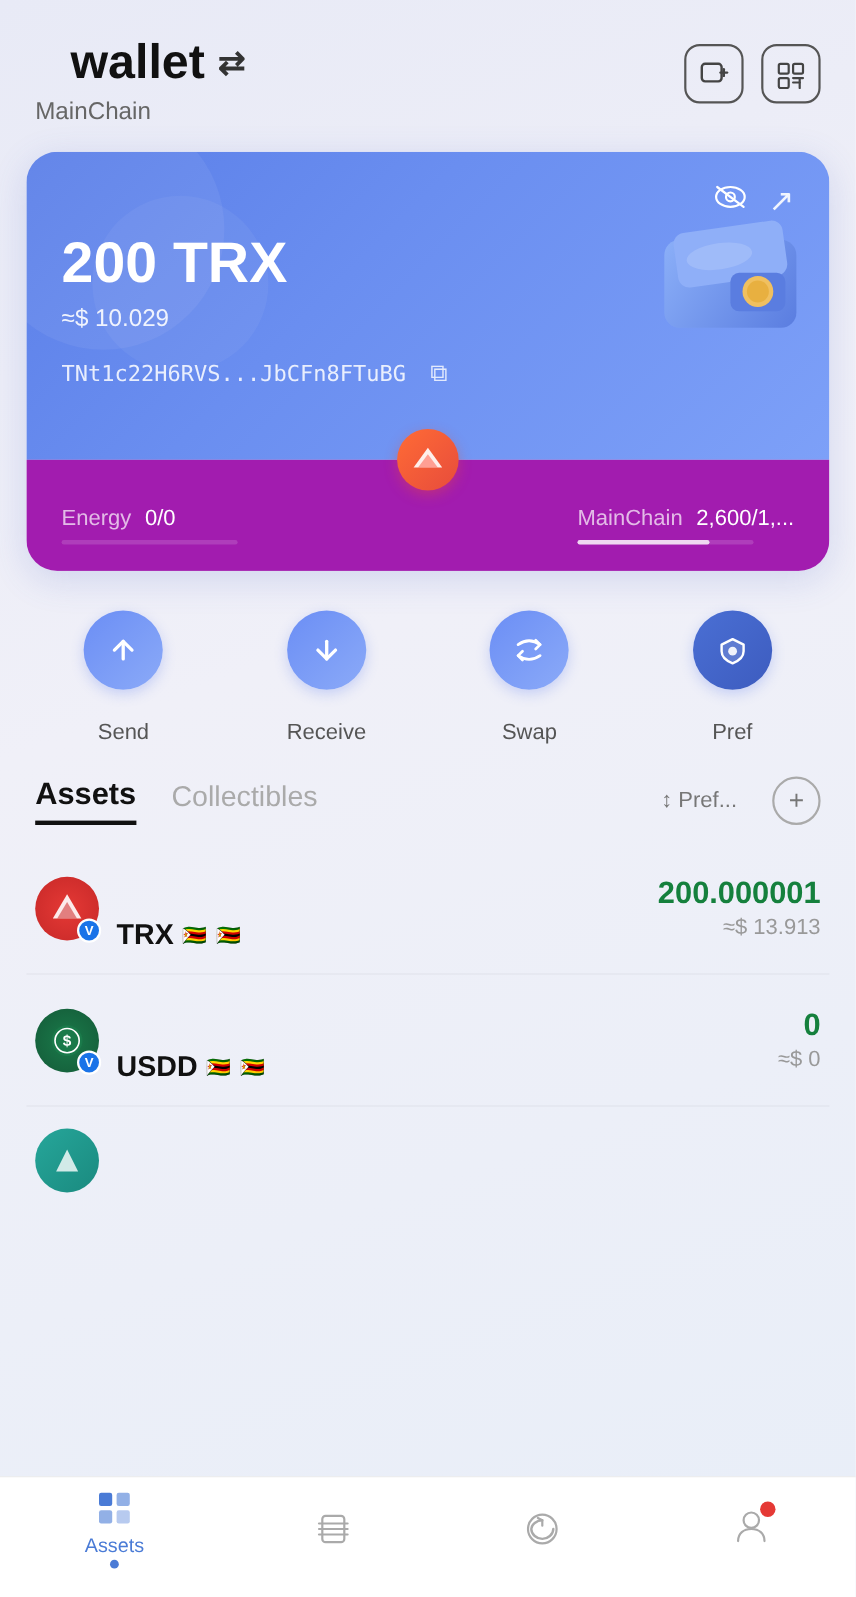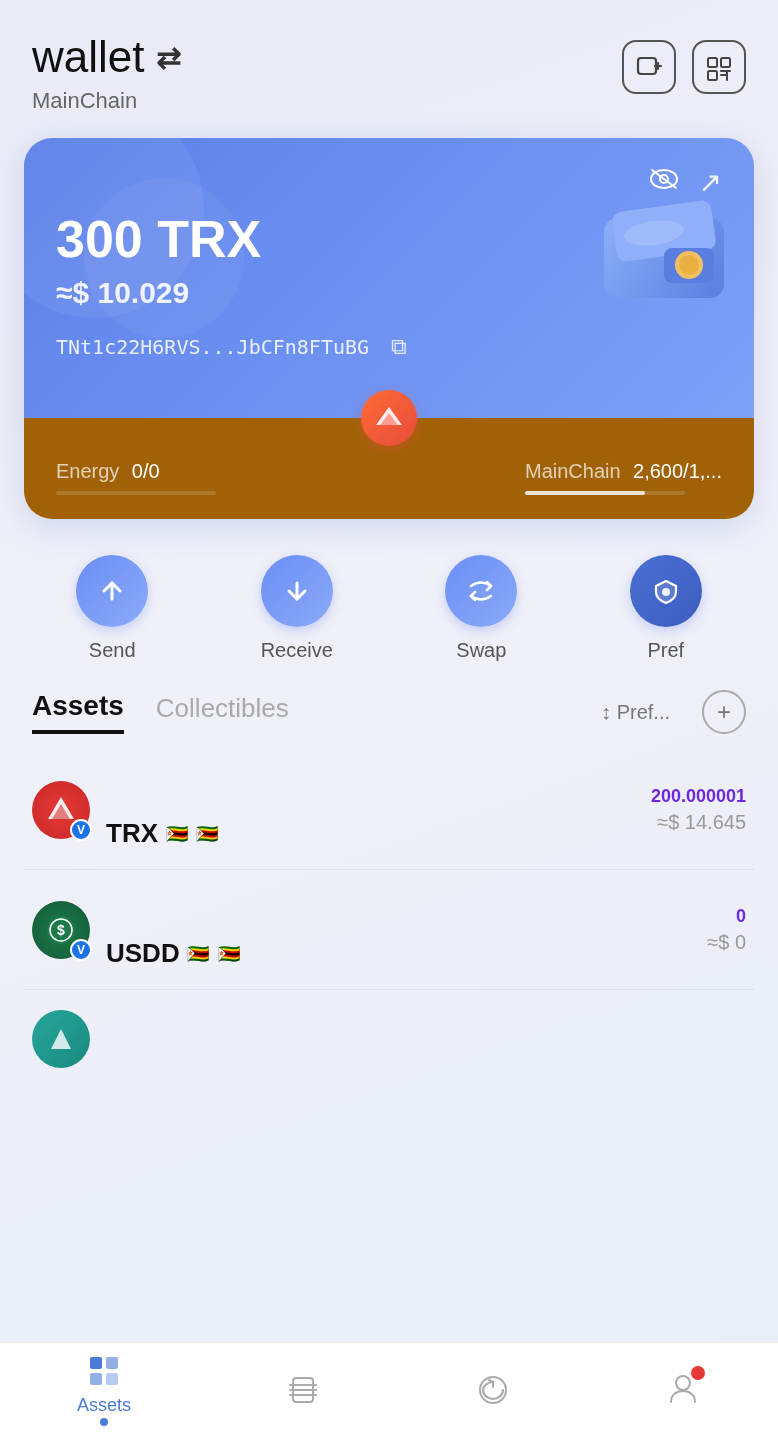--- a/index.html
+++ b/index.html
@@ -70,39 +70,39 @@
       gap: 20px;
       margin-bottom: 12px;
     }
     .card-amount {
       font-size: 52px;
       font-weight: 800;
       color: #fff;
       line-height: 1.1;
     }
     .card-usd {
-      font-size: 30px;
-      font-weight: 700;
+      font-size: 22px;
+      font-weight: 400;
       color: rgba(255,255,255,0.9);
       margin-top: 8px;
     }
     .card-address-row {
       display: flex;
       align-items: center;
       gap: 22px;
       margin-top: 24px;
     }
     .card-address {
       font-size: 20px;
       color: rgba(255,255,255,0.85);
       font-family: monospace;
     }
     
     .card-bottom {
-      background: #a16207;
+      background: #a21caf;
       padding: 0 32px 24px 32px;
       position: relative;
     }
     
     .tron-btn {
       position: absolute;
       top: -28px;
       left: 50%;
       transform: translateX(-50%);
       width: 56px;
@@ -154,21 +154,21 @@
     
     .actions-row {
       display: flex;
       justify-content: space-around;
       padding: 36px 20px 20px 20px;
     }
     .action-item {
       display: flex;
       flex-direction: column;
       align-items: center;
-      gap: 12px;
+      gap: 28px;
       cursor: pointer;
     }
     .action-circle {
       width: 72px;
       height: 72px;
       border-radius: 50%;
       background: linear-gradient(135deg, #6b8ef5, #8baaf8);
       display: flex;
       align-items: center;
       justify-content: center;
@@ -287,23 +287,23 @@
       font-weight: 700;
       color: #111;
     }
     .asset-flag {
       font-size: 18px;
     }
     .asset-values {
       text-align: right;
     }
     .asset-amount {
-      font-size: 18px;
+      font-size: 28px;
       font-weight: 800;
-      color: #6d28d9;
+      color: #15803d;
     }
     .asset-usd {
       font-size: 20px;
       color: #999;
       margin-top: 4px;
     }
 
     
     .asset-item-partial {
       display: flex;
@@ -370,21 +370,21 @@
       width: 160px;
       height: 140px;
     }
   </style>
 </head>
 <body>
 
 <div class="header">
   <div class="header-left">
     <div class="header-title">
-      <span style="font-size:44px;font-weight:400;">wallet</span>
+      <span style="font-size:44px;font-weight:700;margin-left:32px;">wallet</span>
       <span style="font-size:30px;color:#333;cursor:pointer;">⇄</span>
     </div>
     <div class="header-subtitle">MainChain</div>
   </div>
   <div class="header-actions">
     <div class="header-icon-btn">
       <svg width="28" height="28" viewBox="0 0 28 28" fill="none">
         <rect x="3" y="5" width="18" height="16" rx="3" stroke="#444" stroke-width="2.2" fill="none"></rect>
         <line x1="20" y1="13" x2="26" y2="13" stroke="#444" stroke-width="2.2" stroke-linecap="round"></line>
         <line x1="23" y1="10" x2="23" y2="16" stroke="#444" stroke-width="2.2" stroke-linecap="round"></line>
@@ -413,21 +413,21 @@
       <span style="color:rgba(255,255,255,0.9);font-size:28px;cursor:pointer;">
         <svg width="30" height="24" viewBox="0 0 30 24" fill="none">
           <ellipse cx="15" cy="12" rx="13" ry="9" stroke="white" stroke-width="2" fill="none"></ellipse>
           <circle cx="15" cy="12" r="4" stroke="white" stroke-width="2" fill="none"></circle>
           <line x1="3" y1="3" x2="27" y2="21" stroke="white" stroke-width="2" stroke-linecap="round"></line>
         </svg>
       </span>
       <span style="color:rgba(255,255,255,0.9);font-size:28px;cursor:pointer;">↗</span>
     </div>
 
-    <div class="card-amount">300 TRX</div>
+    <div class="card-amount">200 TRX</div>
     <div class="card-usd">≈$ 10.029</div>
 
     <svg class="wallet-svg" style="position:absolute;right:10px;top:40px;" viewBox="0 0 160 140" fill="none" xmlns="http://www.w3.org/2000/svg">
 
       <rect x="20" y="40" width="120" height="80" rx="14" fill="#7b9ef5" opacity="0.9"></rect>
       <rect x="20" y="40" width="120" height="80" rx="14" fill="url(#wgrad)"></rect>
 
       <rect x="30" y="28" width="100" height="50" rx="10" fill="#8faff8" transform="rotate(-8 80 53)"></rect>
 
       <rect x="80" y="70" width="50" height="35" rx="8" fill="#5a7de0"></rect>
@@ -553,21 +553,21 @@
     </div>
     <div class="asset-info">
       <div class="asset-name-row">
         <span class="asset-name">TRX</span>
         <span class="asset-flag">🇿🇼</span>
         <span class="asset-flag">🇿🇼</span>
       </div>
     </div>
     <div class="asset-values">
       <div class="asset-amount">200.000001</div>
-      <div class="asset-usd">≈$ 14.645</div>
+      <div class="asset-usd">≈$ 13.913</div>
     </div>
   </div>
 
   <div class="asset-item">
     <div class="asset-logo usdd-logo">
       <svg width="36" height="36" viewBox="0 0 36 36" fill="none">
         <circle cx="18" cy="18" r="14" fill="#1a7a4a"></circle>
         <circle cx="18" cy="18" r="11" stroke="white" stroke-width="1.5" fill="none"></circle>
         <text x="18" y="23" text-anchor="middle" fill="white" font-size="14" font-weight="bold">$</text>
       </svg>

